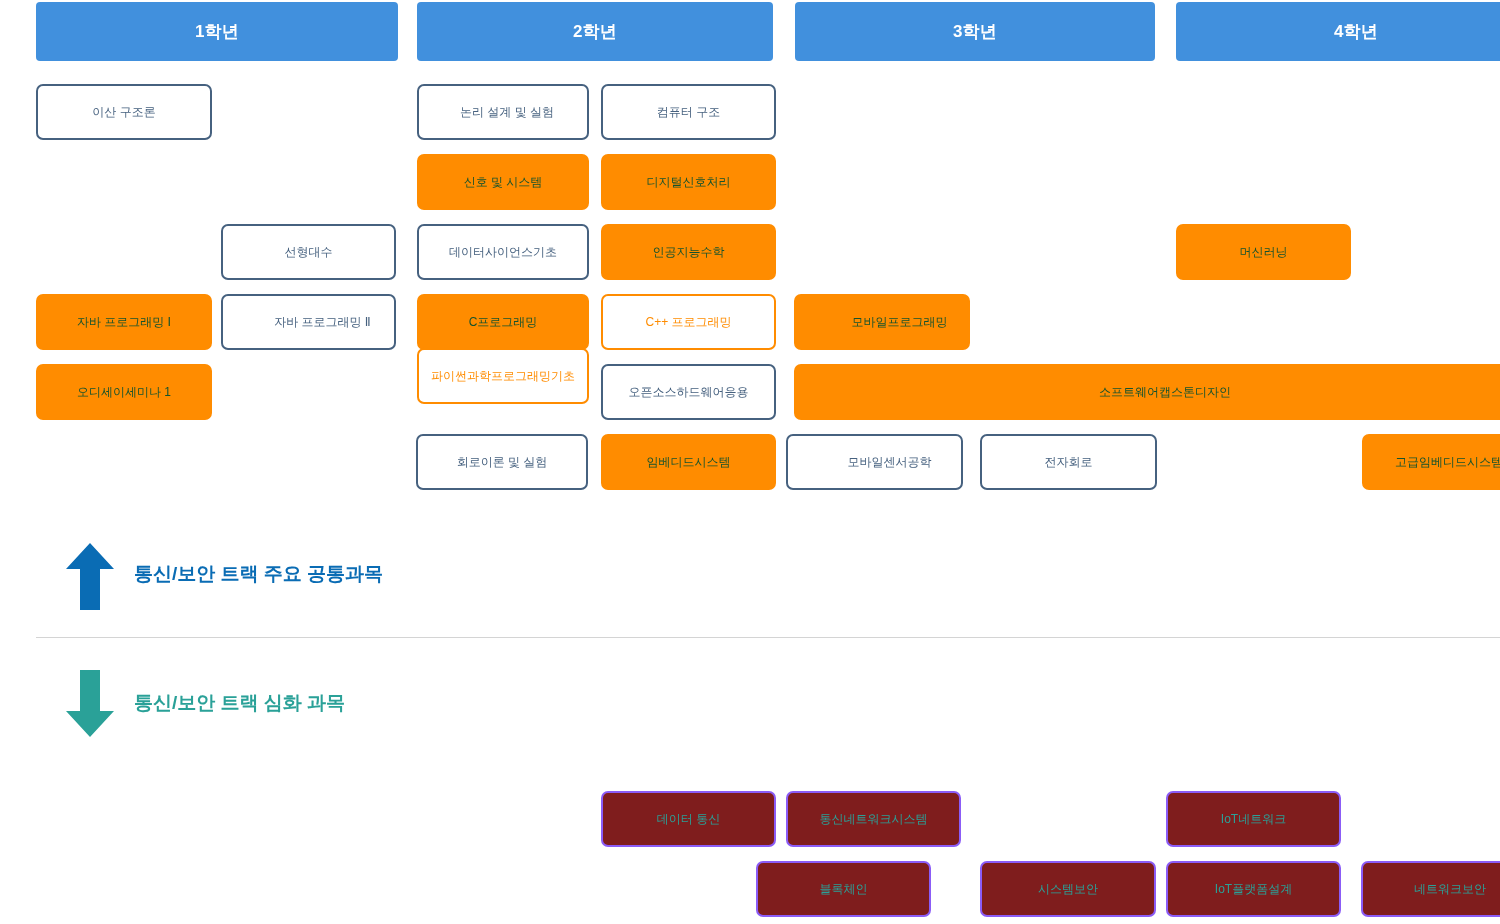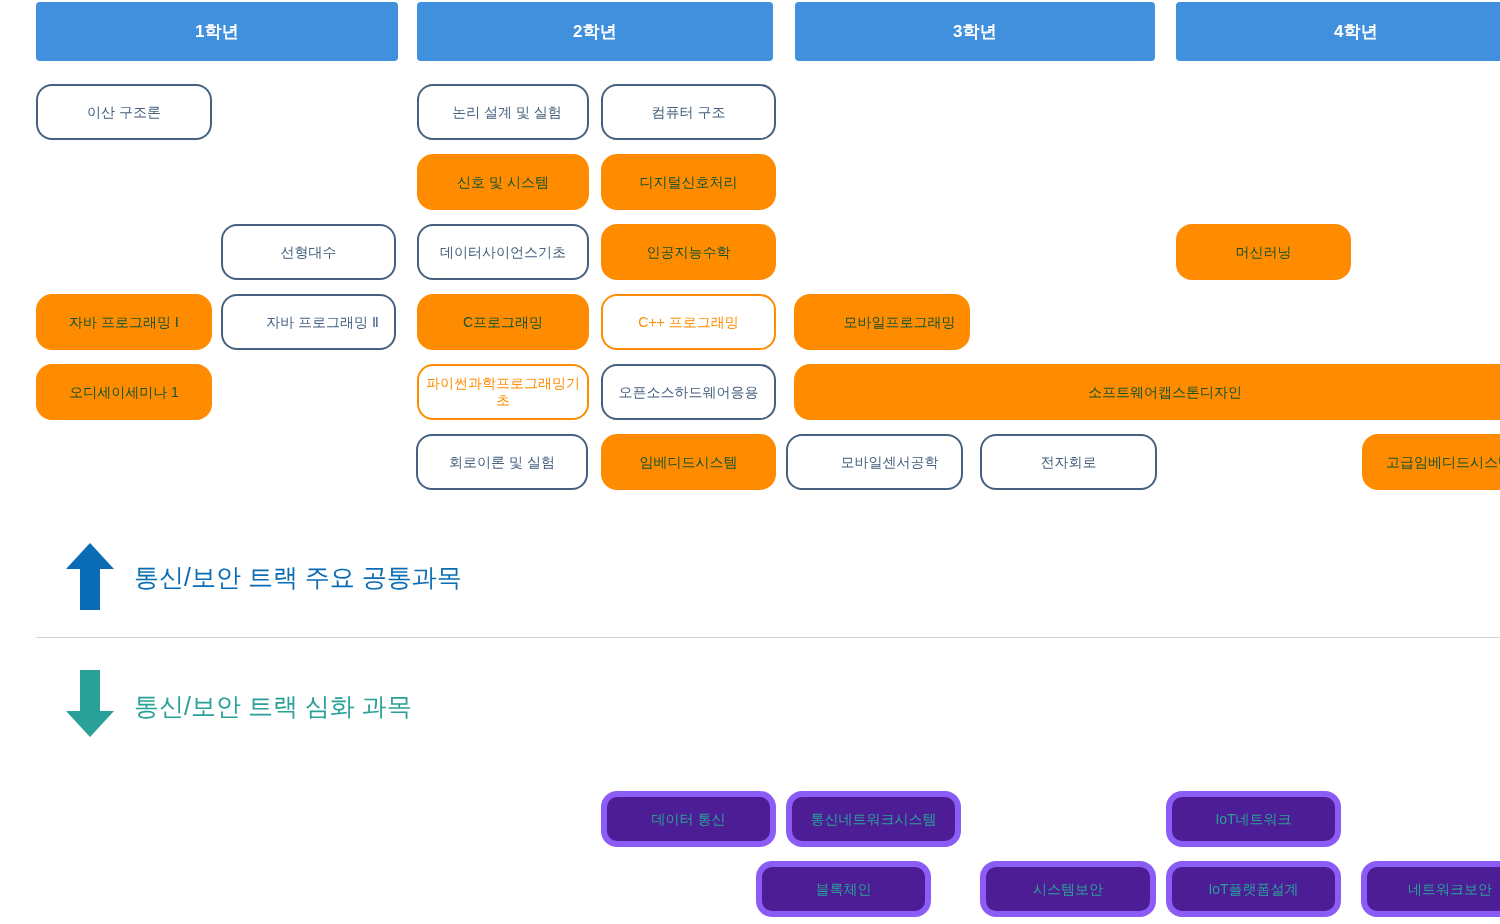--- a/index.html
+++ b/index.html
@@ -35,27 +35,27 @@
     align-items: center;
     justify-content: center;
     letter-spacing: 0.2px;
     box-sizing: border-box;
   }
 
   
   .course {
     position: absolute;
     height: 56px;
-    border-radius: 16px;
+    border-radius: 7px;
     box-sizing: border-box;
     display: flex;
     align-items: center;
     justify-content: center;
     text-align: center;
-    font-size: 14px;
+    font-size: 12px;
     line-height: 1.2;
     padding: 0 4px;
   }
 
   
   .course.outline-dark {
     background: #ffffff;
     border: 2px solid #46617f;
     color: #46617f;
   }
@@ -69,31 +69,31 @@
 
   
   .course.outline-orange {
     background: #ffffff;
     border: 2px solid #ff8c00;
     color: #ff8c00;
   }
 
   
   .course.outline-teal {
-    background: #4c1d95;
-    border: 6px solid #8b5cf6;
+    background: #7f1d1d;
+    border: 2px solid #8b5cf6;
     color: #2aa198;
     text-align: right;
   }
 
   
   .legend-label {
     position: absolute;
-    font-size: 25px;
-    font-weight: 400;
+    font-size: 19px;
+    font-weight: 700;
     white-space: nowrap;
   }
   .legend-label.blue  { color: #0a6cb4; }
   .legend-label.teal  { color: #2aa198; }
 
   .arrow {
     position: absolute;
     width: 48px;
     height: 67px;
   }
@@ -127,21 +127,21 @@
       <div class="course outline-dark" style="left: 185px; top: 224px; width: 175px;">선형대수</div>
       <div class="course outline-dark" style="left: 381px; top: 224px; width: 172px;">데이터사이언스기초</div>
       <div class="course fill-orange" style="left: 565px; top: 224px; width: 175px;">인공지능수학</div>
       <div class="course fill-orange" style="left: 1140px; top: 224px; width: 175px;">머신러닝</div>
       <div class="course fill-orange" style="left: 0px; top: 294px; width: 176px;">자바 프로그래밍 Ⅰ</div>
       <div class="course outline-dark" style="left: 185px; top: 294px; width: 175px; padding-left: 32px;">자바 프로그래밍 Ⅱ</div>
       <div class="course fill-orange" style="left: 381px; top: 294px; width: 172px;">C프로그래밍</div>
       <div class="course outline-orange" style="left: 565px; top: 294px; width: 175px;">C++ 프로그래밍</div>
       <div class="course fill-orange" style="left: 758px; top: 294px; width: 176px; padding-left: 39px;">모바일프로그래밍</div>
       <div class="course fill-orange" style="left: 0px; top: 364px; width: 176px;">오디세이세미나 1</div>
-      <div class="course outline-orange" style="left: 381px; top: 364px; width: 172px; text-align: center;">파이썬과학프로그래밍기초</div>
+      <div class="course outline-orange" style="left: 381px; top: 348px; width: 172px; text-align: center;">파이썬과학프로그래밍기초</div>
       <div class="course outline-dark" style="left: 565px; top: 364px; width: 175px;">오픈소스하드웨어응용</div>
       <div class="course fill-orange" style="left: 758px; top: 364px; width: 742px;">소프트웨어캡스톤디자인</div>
       <div class="course outline-dark" style="left: 380px; top: 434px; width: 172px;">회로이론 및 실험</div>
       <div class="course fill-orange" style="left: 565px; top: 434px; width: 175px;">임베디드시스템</div>
       <div class="course outline-dark" style="left: 750px; top: 434px; width: 177px; padding-left: 34px;">모바일센서공학</div>
       <div class="course outline-dark" style="left: 944px; top: 434px; width: 177px;">전자회로</div>
       <div class="course fill-orange" style="left: 1326px; top: 434px; width: 174px;">고급임베디드시스템</div>
     </div>
 
   <div id="legend-area">

